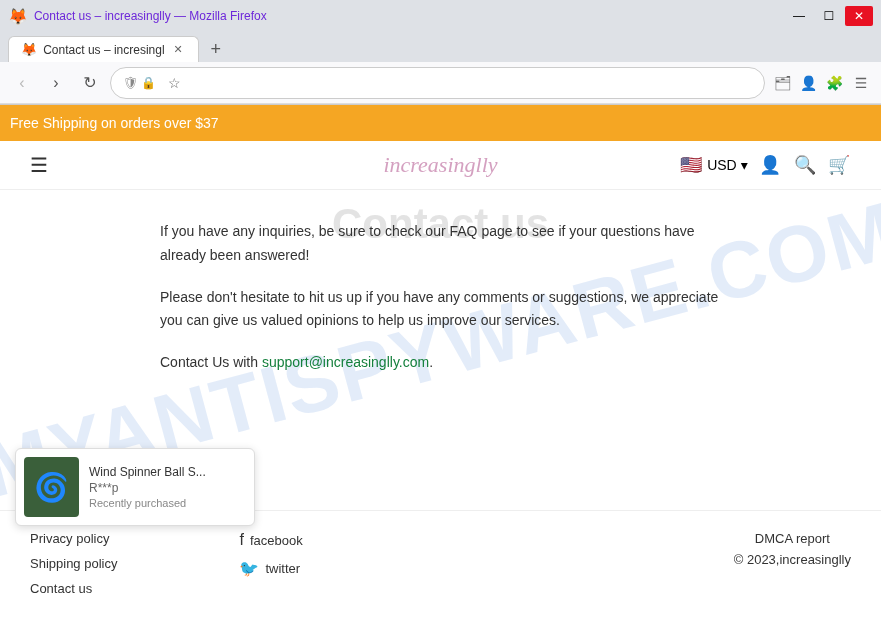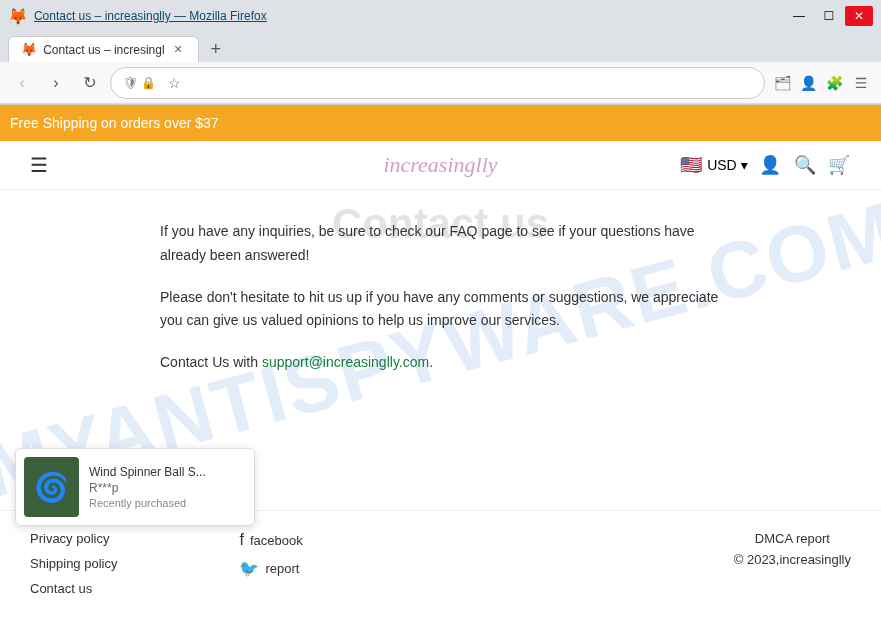--- a/index.html
+++ b/index.html
@@ -9,21 +9,21 @@
     .browser-chrome {
       background: #f0f0f0;
       border-bottom: 1px solid #ccc;
     }
     .title-bar {
       display: flex; align-items: center; justify-content: space-between;
       padding: 4px 8px; height: 32px; background: #dee1e6;
     }
     .title-bar-left { display: flex; align-items: center; gap: 6px; }
     .firefox-icon { font-size: 16px; }
-    .title-bar-title { font-size: 12px; color: #0c4a6e; text-decoration: underline; }
+    .title-bar-title { font-size: 12px; color: #6d28d9; }
     .window-controls { display: flex; gap: 2px; }
     .win-btn {
       width: 28px; height: 20px; border: none; cursor: pointer;
       background: transparent; font-size: 12px; display: flex; align-items: center; justify-content: center;
     }
     .win-btn.close { background: #e81123; color: white; border-radius: 2px; }
     .win-btn.minimize { background: transparent; }
     .win-btn.maximize { background: transparent; }
 
     
@@ -267,21 +267,21 @@
         <a class="footer-link">Contact us</a>
       </div>
 
       <div class="footer-col" style="margin-left: 80px;">
         <a class="social-link">
           <span class="social-icon">f</span>
           <span>facebook</span>
         </a>
         <a class="social-link">
           <span class="social-icon">🐦</span>
-          <span>report</span>
+          <span>twitter</span>
         </a>
       </div>
 
       <div class="footer-right">
         <a class="footer-link">DMCA report</a>
         <span>© 2023,increasinglly</span>
       </div>
     </div>
   </div>
 

